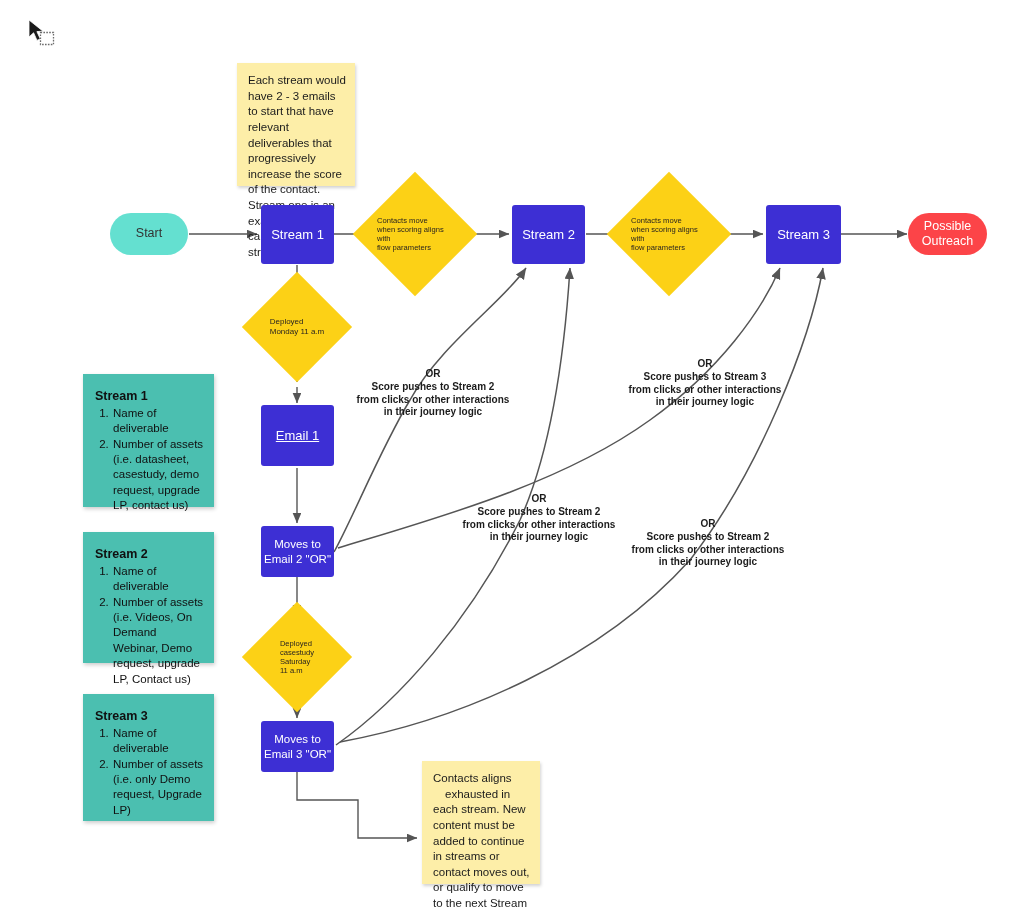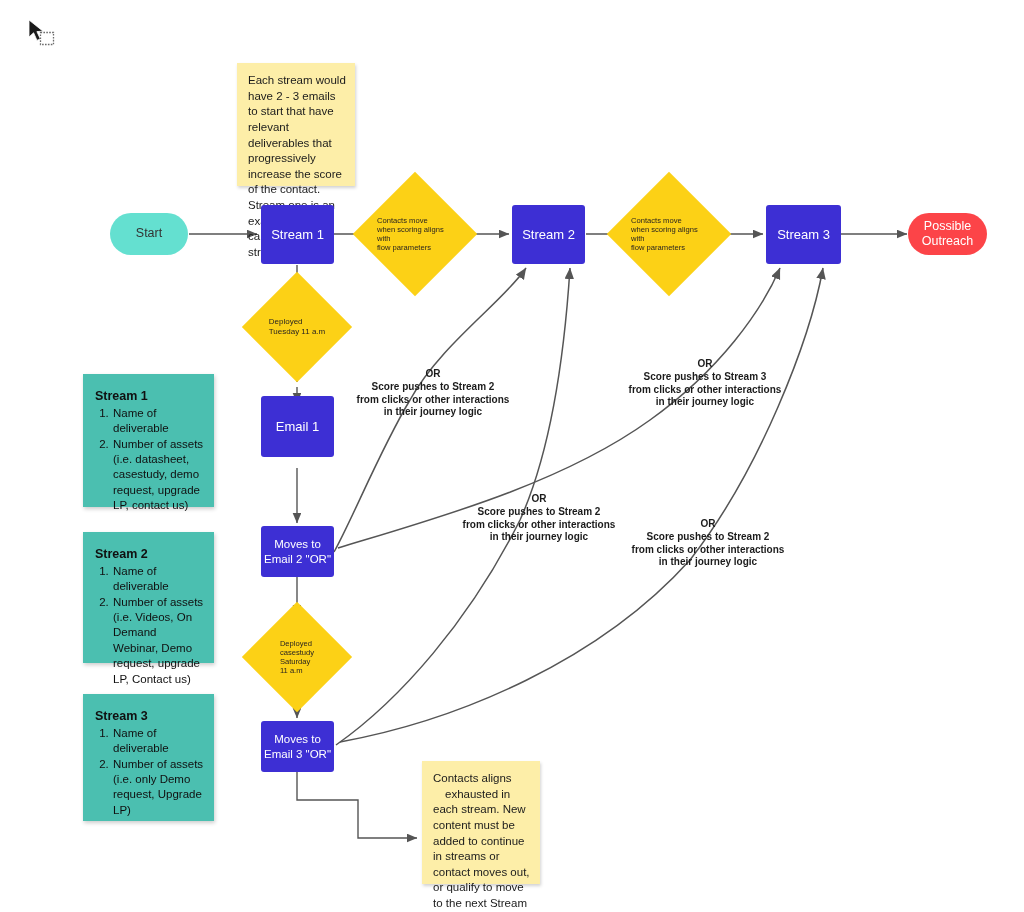--- a/index.html
+++ b/index.html
@@ -210,26 +210,26 @@
       <div>Possible</div>
       <div>Outreach</div>
     </div>
   </div>
 
   <div class="diamond-wrap" style="left:258px; top:288px; width:78px; height:78px;">
     <div class="diamond-shape"></div>
     <div class="diamond-label" style="font-size:8px;">
       <div>
         <div>Deployed</div>
-        <div>Tuesday 11 a.m</div>
+        <div>Monday 11 a.m</div>
       </div>
     </div>
   </div>
 
-  <div class="node proc" style="left:261px; top:396px; width:73px; height:61px;">
+  <div class="node proc" style="left:261px; top:405px; width:73px; height:61px;text-decoration:underline;">
     <span>Email 1</span>
   </div>
 
   <div class="node proc" style="left:261px; top:526px; width:73px; height:51px; font-size:11.5px;">
     <div>
       <div>Moves to</div>
       <div>Email 2 "OR"</div>
     </div>
   </div>
 

